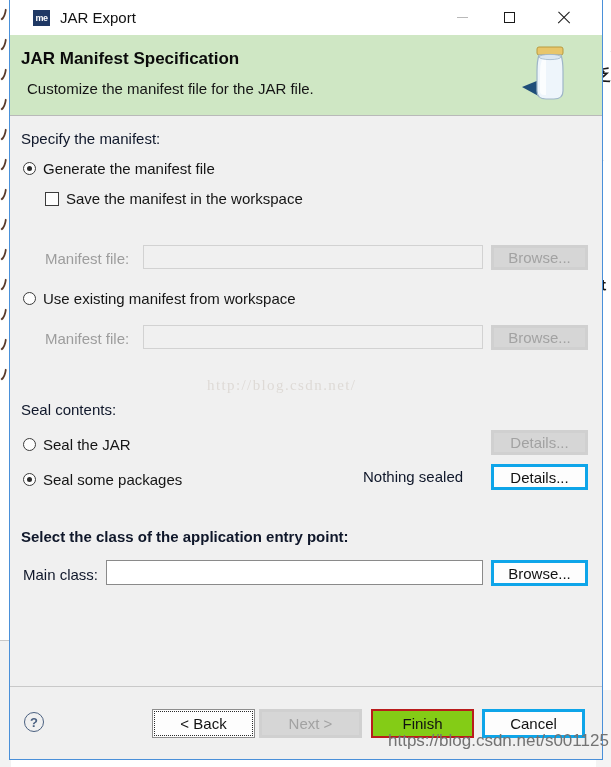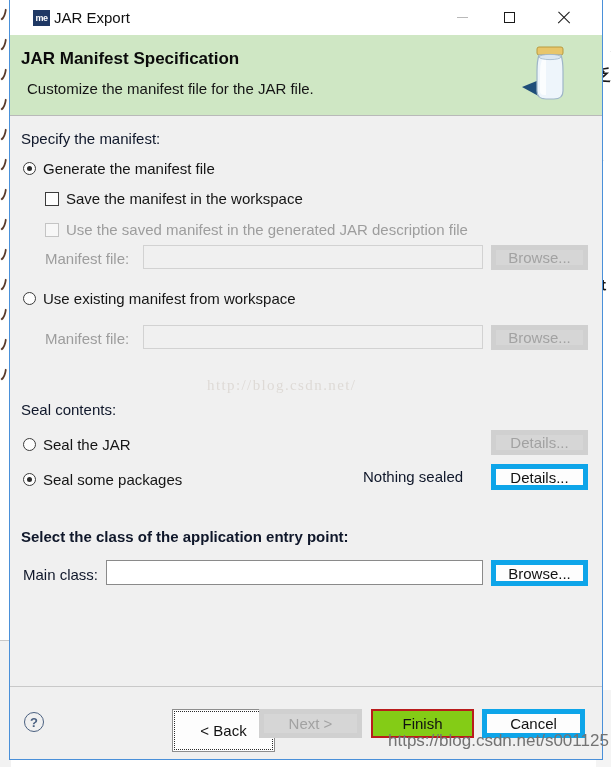--- a/index.html
+++ b/index.html
@@ -64,21 +64,21 @@
     margin-left: 23px;
     background: #1f3864;
     color: #ffffff;
     font-size: 9px;
     font-weight: bold;
     display: flex; align-items: center; justify-content: center;
     letter-spacing: -0.5px;
     flex: none;
   }
   #title-text {
-    margin-left: 4px;
+    margin-left: 10px;
     font-size: 15px;
     color: #111111;
     flex: none;
   }
   .wbtn {
     position: absolute;
     top: 0; height: 35px; width: 46px;
     display: flex; align-items: center; justify-content: center;
   }
   #btn-min { right: 117px; }
@@ -166,21 +166,21 @@
     background: #f0f0f0;
     border-color: #d2d2d2;
     color: #a9a9a9;
   }
 
   
   .btn {
     position: absolute;
     box-sizing: border-box;
     background: #fdfdfd;
-    border: 5px solid #0ea5e9;
+    border: 3px solid #0ea5e9;
     font-family: "Liberation Sans", sans-serif;
     font-size: 15px;
     color: #111111;
     display: flex; align-items: center; justify-content: center;
     cursor: default;
   }
   .btn.dis {
     background: #d6d6d6;
     border-color: #d0d0d0;
     color: #a2a2a2;
@@ -301,24 +301,20 @@
     <div class="optrow" style="left:13px; top:44px;">
       <span class="radio on"></span>
       <span class="txt">Generate the manifest file</span>
     </div>
 
     <div class="optrow" style="left:35px; top:74px;">
       <span class="checkbox"></span>
       <span class="txt">Save the manifest in the workspace</span>
     </div>
 
-    <div class="optrow" style="left:35px; top:105px;">
-      <span class="checkbox dis"></span>
-      <span class="txt dim">Use the saved manifest in the generated JAR description file</span>
-    </div>
 
     <div class="lbl dim" style="left:35px; top:134px;">Manifest file:</div>
     <input class="tinput dis" style="left: 133px; top: 129px; width: 340px; height: 24px;" readonly="" value="">
     <div class="btn dis" style="left:481px; top:129px; width:97px; height:25px;">Browse...</div>
 
     <div class="optrow" style="left:13px; top:174px;">
       <span class="radio"></span>
       <span class="txt">Use existing manifest from workspace</span>
     </div>
 
@@ -345,20 +341,20 @@
 
     <div class="lbl" style="left:11px; top:412px;font-weight:bold;">Select the class of the application entry point:</div>
     <div class="lbl" style="left:13px; top:450px;">Main class:</div>
     <input class="tinput" style="left: 96px; top: 444px; width: 377px; height: 25px;" value="">
     <div class="btn" style="left:481px; top:444px; width:97px; height:26px;">Browse...</div>
   </div>
 
   <div id="footer">
     <div id="help-icon">?</div>
 
-    <div class="btn focus-dotted" style="left:142px; top:22px; width:103px; height:43px;margin-left:20px;">&lt; Back</div>
+    <div class="btn focus-dotted" style="left:142px; top:22px; width:103px; height:29px;">&lt; Back</div>
     <div class="btn dis" style="left:249px; top:22px; width:103px; height:29px;">Next &gt;</div>
     <div class="btn focus-blue" style="left:361px; top:22px; width:103px; height:29px;">Finish</div>
     <div class="btn" style="left:472px; top:22px; width:103px; height:29px;">Cancel</div>
 
     <div class="wm-bot" style="left:378px; top:44px;">https://blog.csdn.net/s001125</div>
   </div>
 </div>
 
 </body></html>

